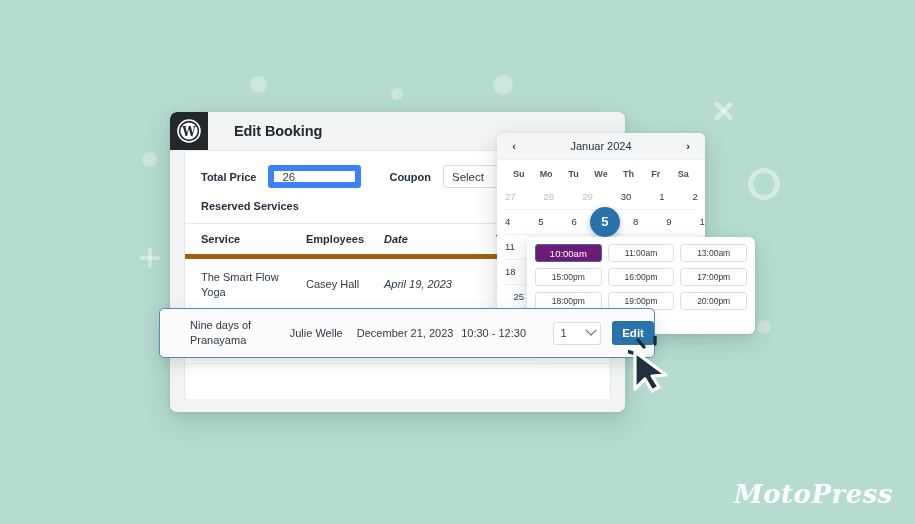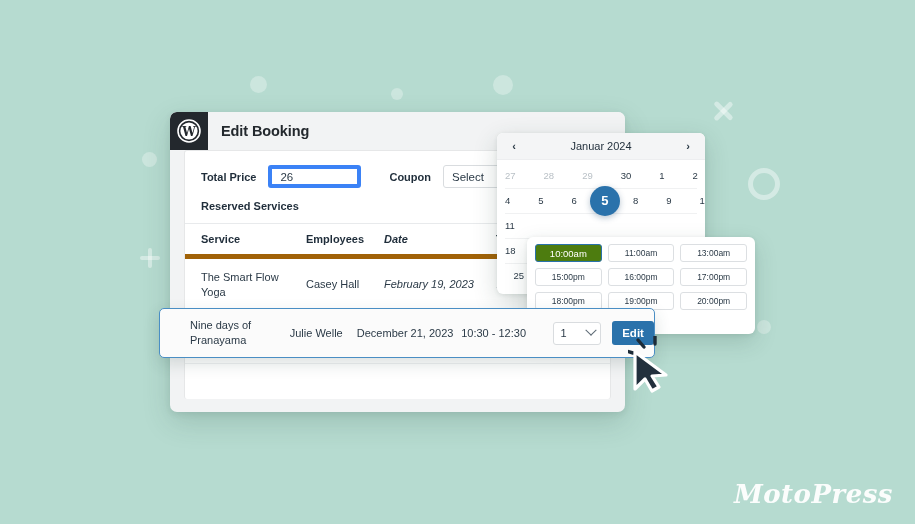--- a/index.html
+++ b/index.html
@@ -71,21 +71,21 @@
     height: 38px;
     background: #23282d;
     border-radius: 6px 0 0 0;
     display: flex;
     align-items: center;
     justify-content: center;
     flex: 0 0 auto;
   }
   .wp-logo svg { display: block; }
   .card-title {
-    margin-left: 13px;
+    margin-left: 26px;
     font-size: 14.5px;
     font-weight: 700;
     color: #23282d;
     letter-spacing: -0.1px;
   }
 
   .card-body {
     margin: 0 14px;
     background: #ffffff;
     border-radius: 3px;
@@ -103,21 +103,21 @@
   .form-label {
     font-size: 11px;
     font-weight: 700;
     color: #1f2d3a;
     white-space: nowrap;
   }
   .text-input {
     margin-left: 12px;
     width: 93px;
     height: 23px;
-    border: 4px solid #3b82f6;
+    border: 6px solid #3b82f6;
     border-radius: 3px;
     background: #fff;
     display: flex;
     align-items: center;
     padding: 0 8px;
     font-size: 11.5px;
     color: #2b3a47;
     box-sizing: border-box;
   }
   .label-coupon { margin-left: 28px; }
@@ -291,21 +291,21 @@
     border-radius: 3px;
     font-size: 8.5px;
     color: #2b3a47;
     display: flex;
     align-items: center;
     justify-content: center;
     background: #fff;
     box-sizing: border-box;
   }
   .slot.selected {
-    background: #4d7c0f;
+    background: #701a75;
     border-color: #2a72ab;
     color: #ffffff;
     font-size: 9.5px;
     font-weight: 400;
   }
 
   
   #focus-row {
     position: absolute;
     left: 159px;
@@ -426,21 +426,21 @@
             <th class="col-emp">Employees</th>
             <th class="col-date">Date</th>
             <th class="col-time">Time</th>
             <th class="col-qty"></th>
           </tr>
         </thead>
         <tbody>
           <tr>
             <td class="col-service">The Smart Flow Yoga</td>
             <td class="col-emp">Casey Hall</td>
-            <td class="col-date">February 19, 2023</td>
+            <td class="col-date">April 19, 2023</td>
             <td class="col-time">10:30 - 12:30</td>
             <td class="col-qty">
               <div class="qty-select">
                 <span>1</span>
 
               </div>
             </td>
           </tr>
           <tr>
             <td class="col-service">Nine days of Pranayama</td>
@@ -460,20 +460,29 @@
     </div>
   </div>
 
   <div id="calendar-popup">
     <div class="cal-header">
       <div class="cal-nav">‹</div>
       <div class="cal-month">Januar 2024</div>
       <div class="cal-nav">›</div>
     </div>
     <div class="cal-grid">
+      <div class="cal-row">
+        <div class="cal-cell cal-dow">Su</div>
+        <div class="cal-cell cal-dow">Mo</div>
+        <div class="cal-cell cal-dow">Tu</div>
+        <div class="cal-cell cal-dow">We</div>
+        <div class="cal-cell cal-dow">Th</div>
+        <div class="cal-cell cal-dow">Fr</div>
+        <div class="cal-cell cal-dow">Sa</div>
+      </div>
 
       <div class="cal-row divided">
         <div class="cal-cell cal-muted">27</div>
         <div class="cal-cell cal-muted">28</div>
         <div class="cal-cell cal-muted">29</div>
         <div class="cal-cell">30</div>
         <div class="cal-cell">1</div>
         <div class="cal-cell">2</div>
         <div class="cal-cell">3</div>
       </div>

